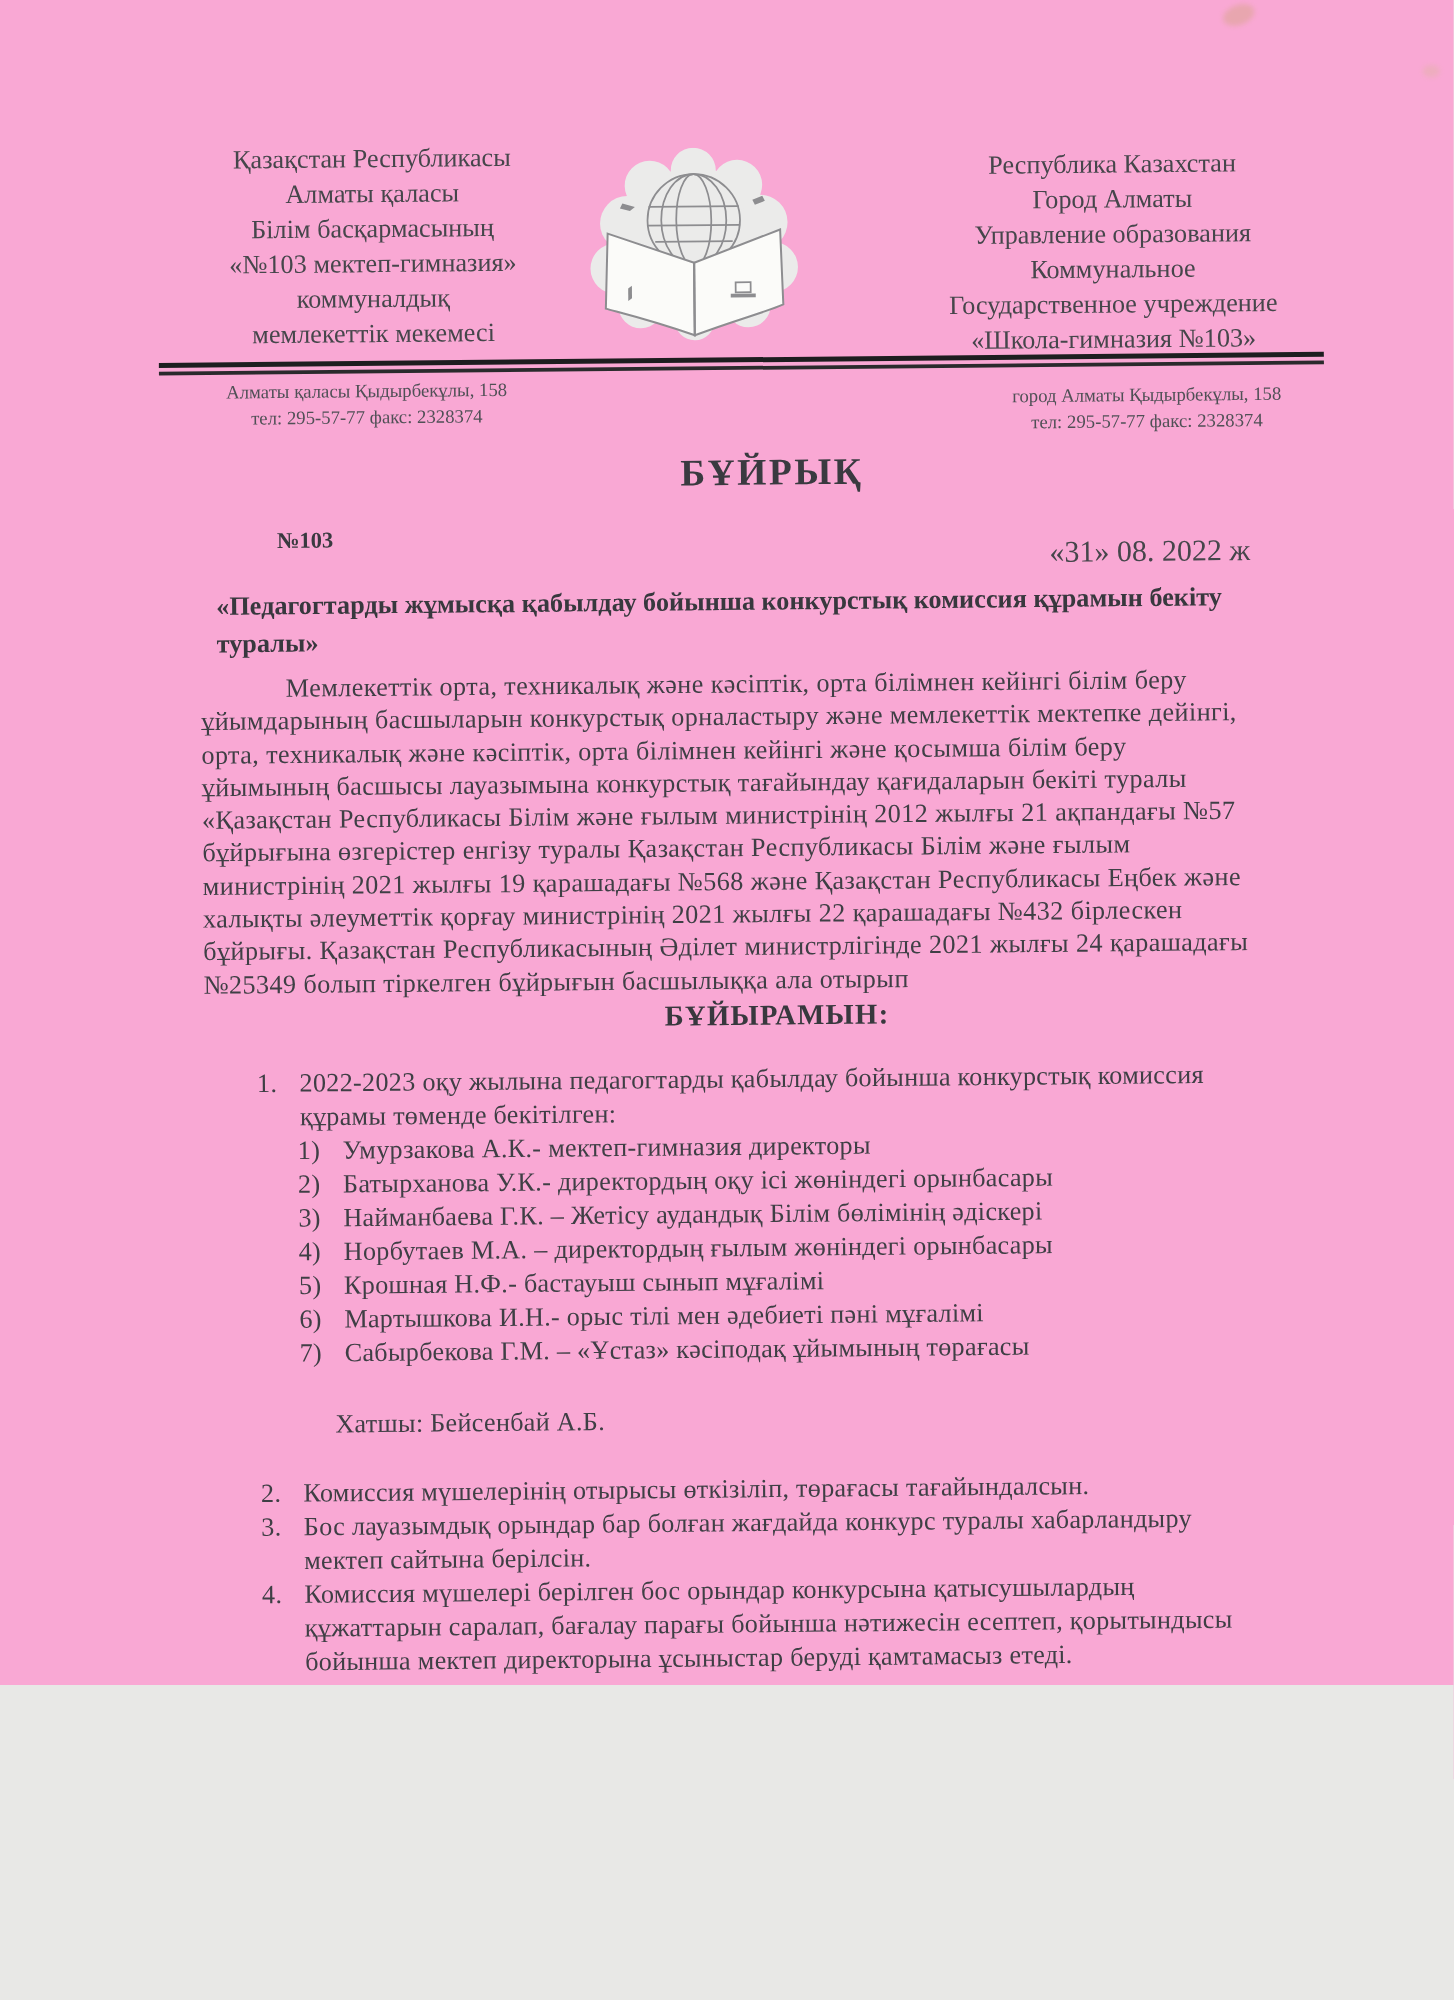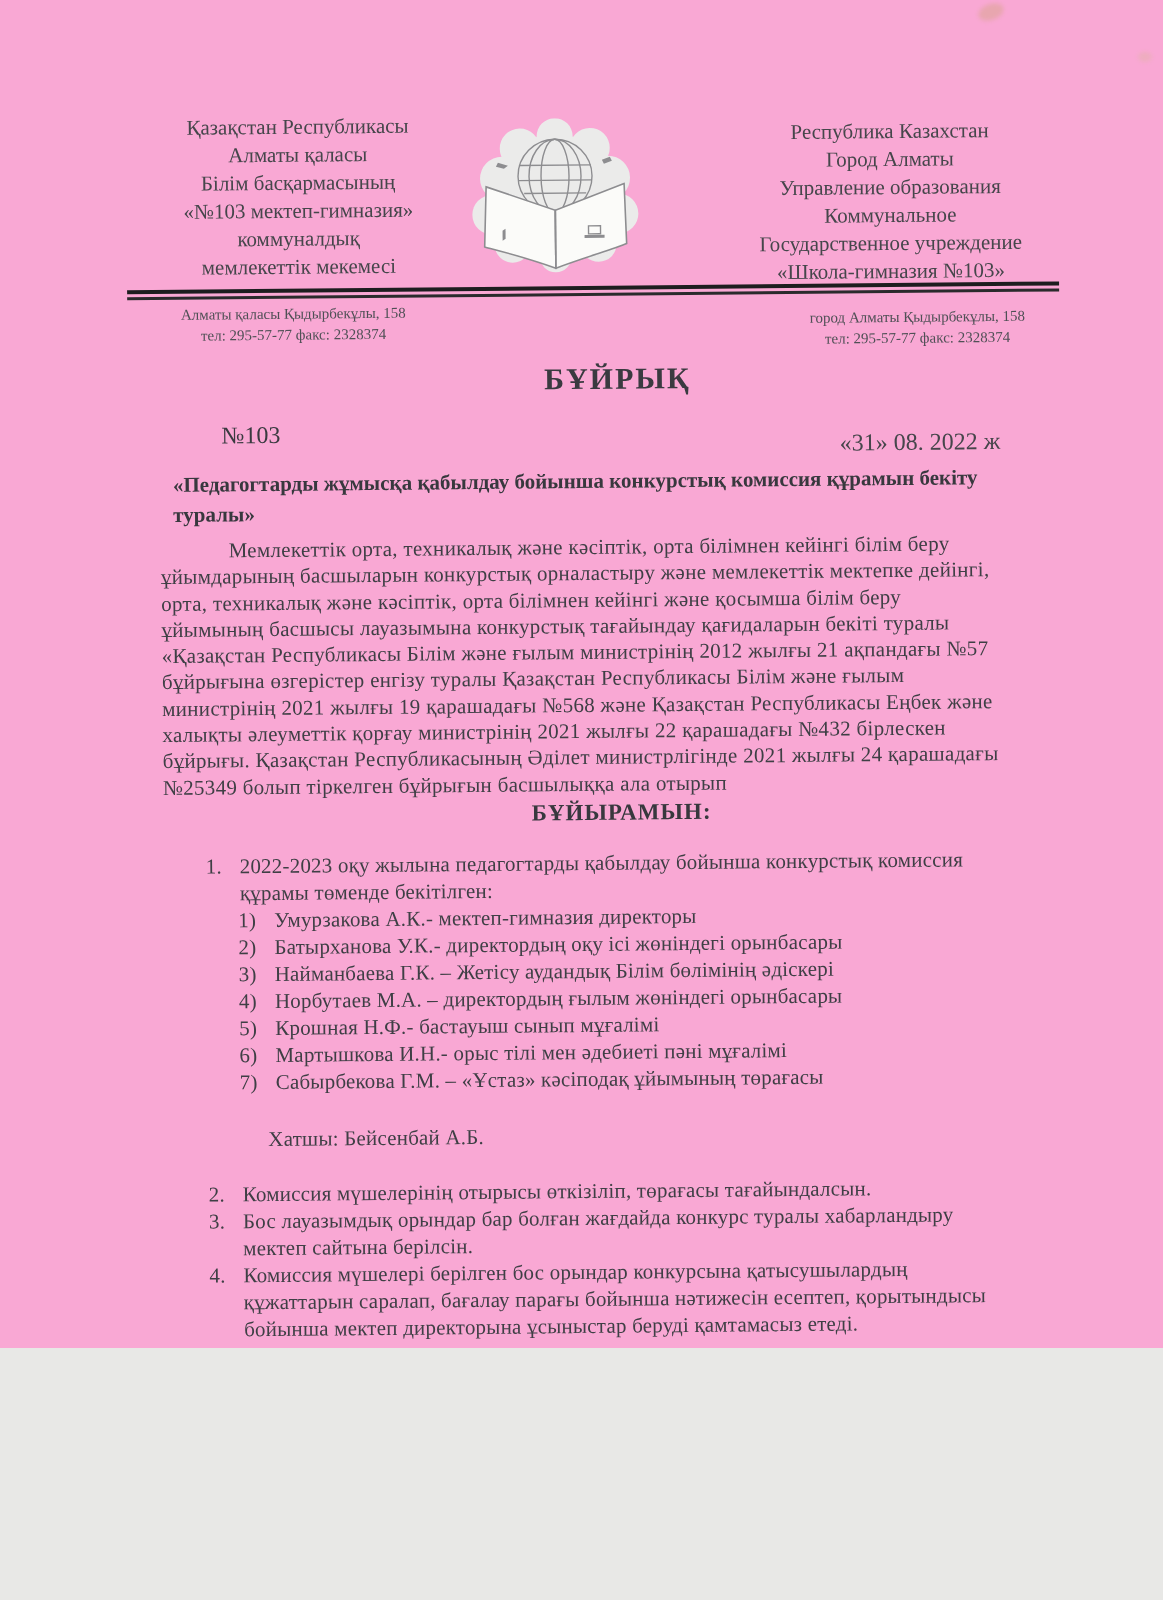--- a/index.html
+++ b/index.html
@@ -37,21 +37,21 @@
   }
   .addr-right{
     position:absolute;left:772px;top:310px;width:300px;
     text-align:center;font-size:15px;line-height:21px;color:#505056;
   }
   
   .title{
     position:absolute;left:80px;top:362px;width:1083px;
     text-align:center;font-size:30px;font-weight:700;letter-spacing:2px;color:#3a3a40;
   }
-  .order-number{position:absolute;left:225px;top:419px;font-size:24px;font-weight:400;color:#3a3a40;}
+  .order-number{position:absolute;left:225px;top:419px;font-size:18px;font-weight:700;color:#3a3a40;}
   .order-date{position:absolute;left:843px;top:432px;font-size:24px;color:#46464b;}
   .subject{
     position:absolute;left:176px;top:466px;width:920px;
     font-size:21px;font-weight:700;line-height:30px;color:#38383e;
   }
   
   .preamble{
     position:absolute;left:163px;top:534px;width:930px;
     font-size:21px;line-height:26.3px;letter-spacing:0.3px;text-indent:68px;
   }

